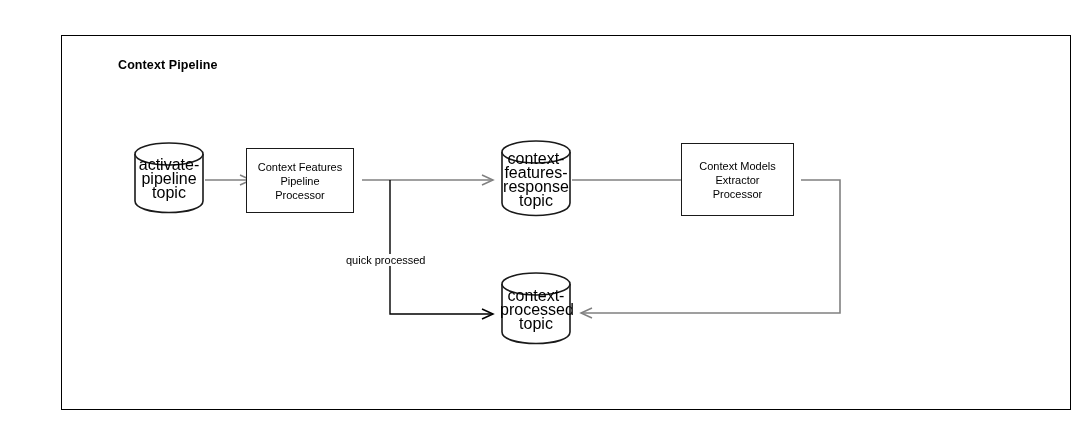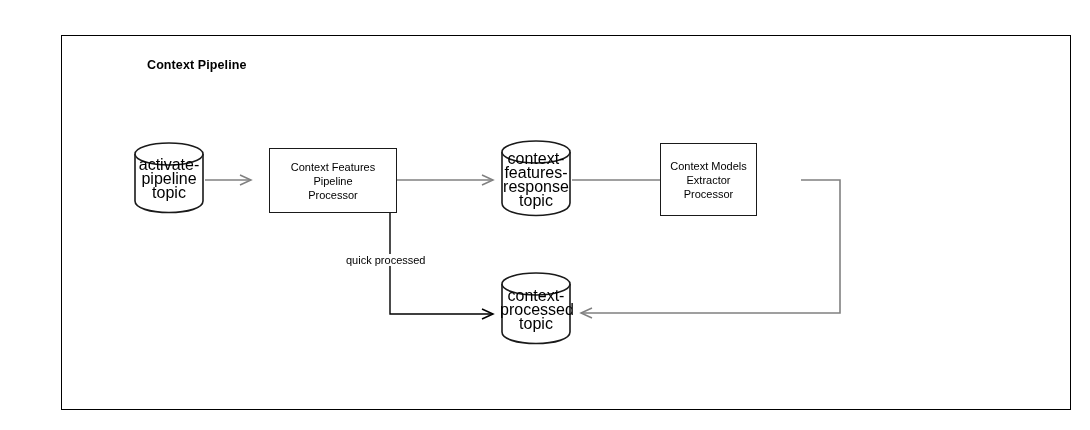--- a/index.html
+++ b/index.html
@@ -33,46 +33,45 @@
   }
   .frame-title {
     position: absolute;
     left: 118px;
     top: 58px;
     font-size: 12.5px;
     font-weight: bold;
     color: #000000;
     letter-spacing: 0.1px;
     white-space: nowrap;
-    margin-left: 29px;
   }
   
   .proc-box {
     position: absolute;
     box-sizing: border-box;
     border: 1.6px solid #1a1a1a;
     background: #ffffff;
     display: flex;
     align-items: center;
     justify-content: center;
     text-align: center;
     font-size: 11px;
     line-height: 14px;
     color: #000000;
   }
   #proc-extractor {
-    left: 269px;
+    left: 246px;
     top: 148px;
-    width: 128px;
+    width: 108px;
     height: 65px;
   }
   #proc-inference {
-    left: 660px;
+    left: 681px;
     top: 143px;
-    width: 97px;
+    width: 113px;
     height: 73px;
   }
   
   .cylinder {
     position: absolute;
   }
   .cyl-label {
     position: absolute;
     left: 0;
     width: 100%;

